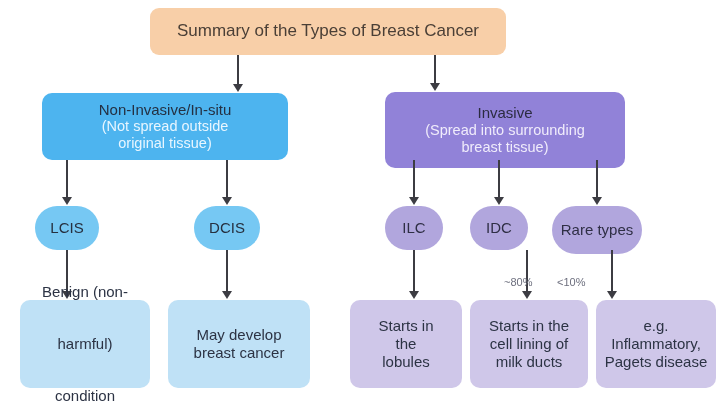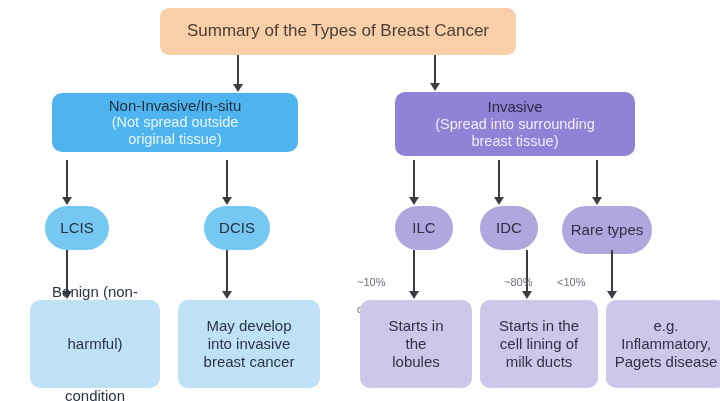--- a/index.html
+++ b/index.html
@@ -18,21 +18,20 @@
   }
   .node {
     position: absolute;
     box-sizing: border-box;
     display: flex;
     flex-direction: column;
     align-items: center;
     justify-content: center;
     text-align: center;
     line-height: 1.18;
-    margin-left: 10px;
   }
   
   .title-box {
     left: 150px;
     top: 8px;
     width: 356px;
     height: 47px;
     background: #F8CFA8;
     border-radius: 9px;
     font-size: 17px;
@@ -40,29 +39,29 @@
   }
   
   .banner {
     border-radius: 10px;
     font-size: 14.5px;
   }
   .banner-noninvasive {
     left: 42px;
     top: 93px;
     width: 246px;
-    height: 59px;
+    height: 67px;
     background: #4DB4EF;
     text-align: right;
   }
   .banner-invasive {
     left: 385px;
     top: 92px;
     width: 240px;
-    height: 64px;
+    height: 76px;
     background: #9182D8;
   }
   .banner .line-head {
     color: #243042;
     font-size: 15px;
   }
   .banner-invasive .line-head { color: #2b2b40; }
   .banner .line-sub {
     color: #e8f6ff;
     font-size: 14.5px;
@@ -190,42 +189,37 @@
 
   <div class="conn" style="left:413px; top:250px; height:42px;"></div>
   <div class="arrowhead" style="left:409px; top:291px;"></div>
 
   <div class="conn" style="left:526px; top:250px; height:42px;"></div>
   <div class="arrowhead" style="left:522px; top:291px;"></div>
 
   <div class="conn" style="left:611px; top:250px; height:42px;"></div>
   <div class="arrowhead" style="left:607px; top:291px;"></div>
 
-  <div class="pct" style="left:357px; top:262px;">
-    <div>~10%</div>
-    <div>cases</div>
-  </div>
   <div class="pct" style="left:468px; top:262px;margin-left:36px;">
     <div>~80%</div>
     <div>cases</div>
   </div>
   <div class="pct" style="left:557px; top:262px;">
     <div>&lt;10%</div>
     <div>cases</div>
   </div>
 
   <div class="node leaf leaf-blue leaf-benign">
     <span>Benign  (non-</span>
     <span>harmful)</span>
     <span>condition</span>
   </div>
 
   <div class="node leaf leaf-blue leaf-develop">
     <span>May develop</span>
-    <span>into invasive</span>
     <span>breast cancer</span>
   </div>
 
   <div class="node leaf leaf-purple leaf-lobules">
     <span>Starts in</span>
     <span>the</span>
     <span>lobules</span>
   </div>
 
   <div class="node leaf leaf-purple leaf-ducts">

